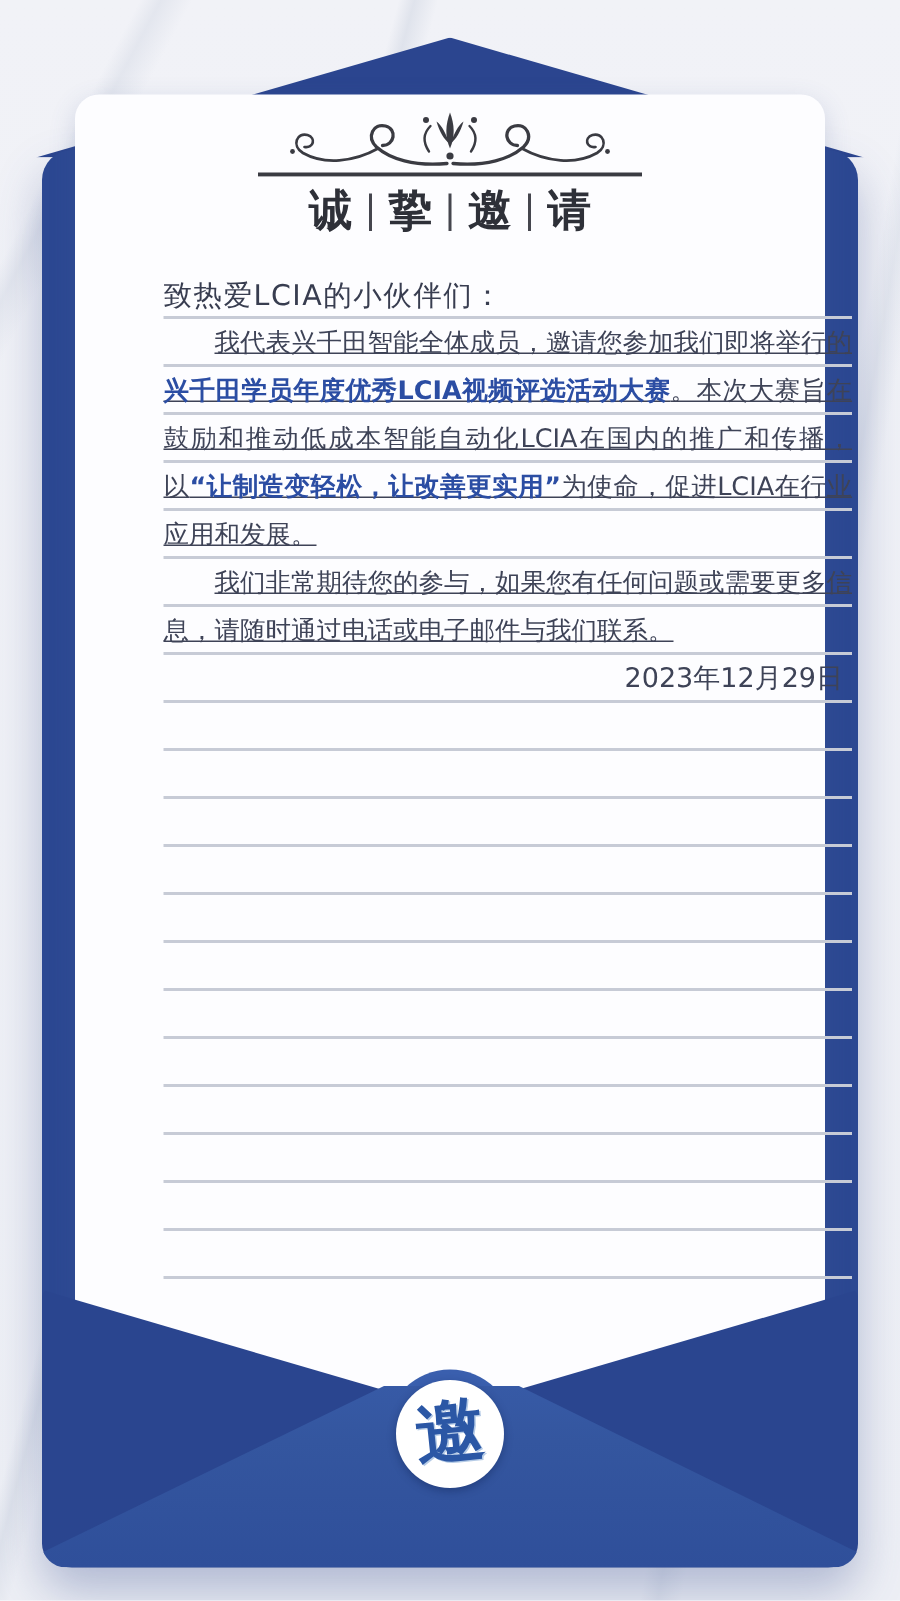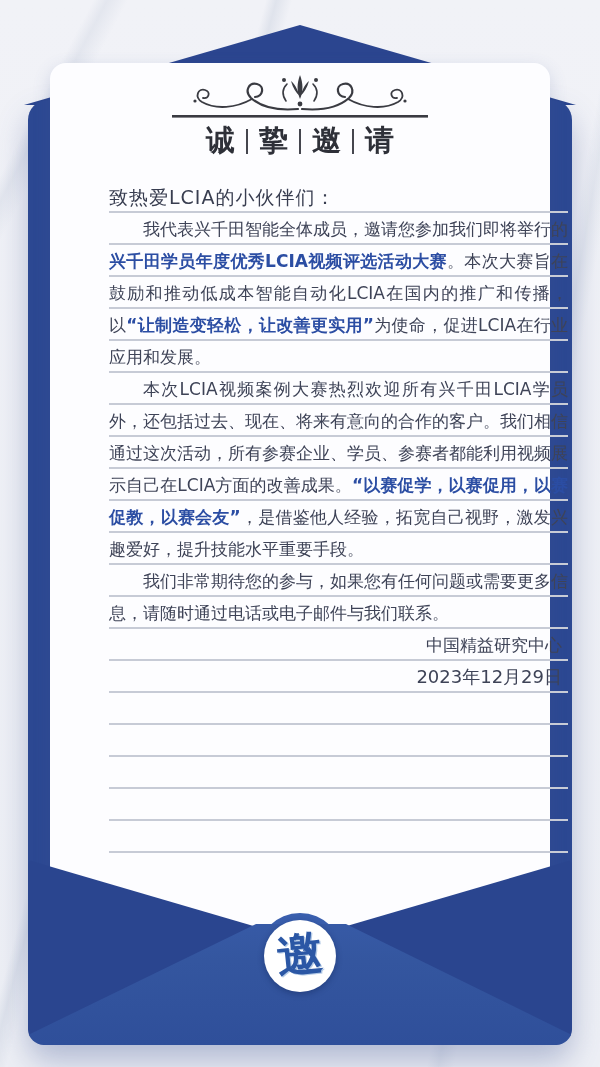--- a/index.html
+++ b/index.html
@@ -45,21 +45,21 @@
   .title .bar{width:2px;height:25px;background:#45464e;}
   
   .ruled{
     position:absolute;top:118px;left:23px;width:459px;height:672px;
     font-size:17px;line-height:32px;color:#3e4357;
     background:repeating-linear-gradient(to bottom,
       transparent 0, transparent 30px, #c7cbd6 30px, #c7cbd6 32px);
     margin-left:36px;
   }
   .salutation{font-size:19px;letter-spacing:1px;color:#383d50;}
-  .para{margin:0;text-indent:2em;text-align:justify;}
+  .para{margin:0;text-indent:2em;text-align:justify;text-decoration:underline;}
   .para .hl{color:#2b4da3;font-weight:700;}
   .sig{text-align:right;padding-right:6px;color:#3e4357;}
   .sig.date{font-size:18px;}
   
   .env-bottom{
     position:absolute;left:28px;top:858px;width:544px;height:187px;
     border-radius:8px 8px 16px 16px;overflow:hidden;
   }
   .tri-left{
     position:absolute;inset:0;background:#2a458f;
@@ -135,23 +135,21 @@
       <span>挚</span>
       <span class="bar"></span>
       <span>邀</span>
       <span class="bar"></span>
       <span>请</span>
     </div>
 
     <div class="ruled">
       <div class="salutation">致热爱LCIA的小伙伴们：</div>
       <p class="para"><span>我代表兴千田智能全体成员，邀请您参加我们即将举行的</span><span class="hl">兴千田学员年度优秀LCIA视频评选活动大赛</span><span>。本次大赛旨在鼓励和推动低成本智能自动化LCIA在国内的推广和传播，以</span><span class="hl">“让制造变轻松，让改善更实用”</span><span>为使命，促进LCIA在行业应用和发展。</span></p>
-      <p class="para"><span>本次LCIA视频案例大赛热烈欢迎所有兴千田LCIA学员外，还包括过去、现在、将来有意向的合作的客户。我们相信通过这次活动，所有参赛企业、学员、参赛者都能利用视频展示自己在LCIA方面的改善成果。</span><span class="hl">“以赛促学，以赛促用，以赛促教，以赛会友”</span><span>，是借鉴他人经验，拓宽自己视野，激发兴趣爱好，提升技能水平重要手段。</span></p>
       <p class="para"><span>我们非常期待您的参与，如果您有任何问题或需要更多信息，请随时通过电话或电子邮件与我们联系。</span></p>
-      <div class="sig">中国精益研究中心</div>
       <div class="sig date">2023年12月29日</div>
     </div>
   </div>
 
   <div class="env-bottom">
     <div class="tri-left"></div>
     <div class="tri-right"></div>
     <div class="bump"></div>
     <div class="fold"></div>
     <div class="seal">

